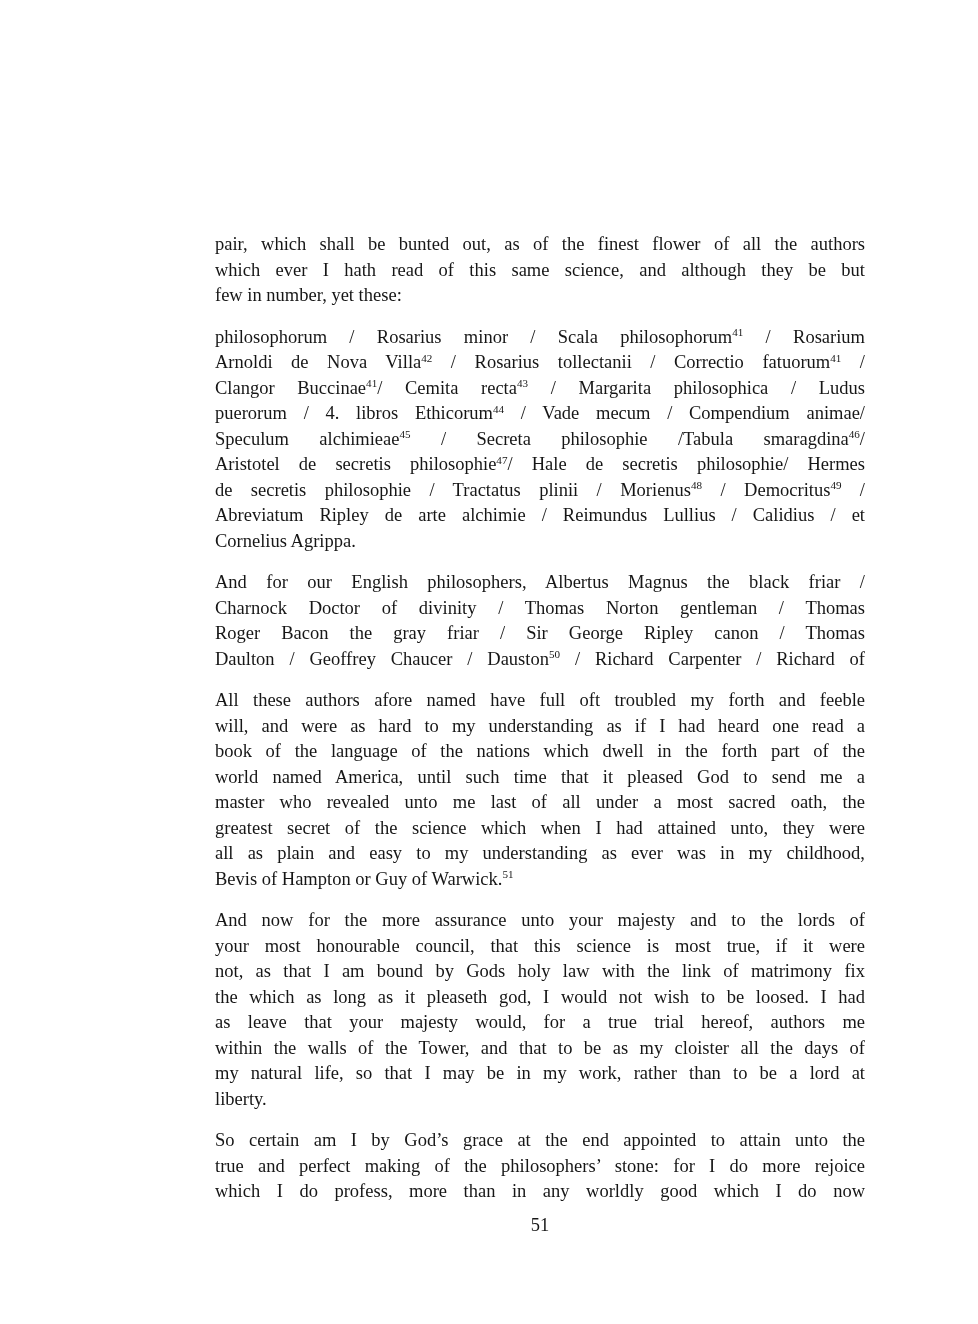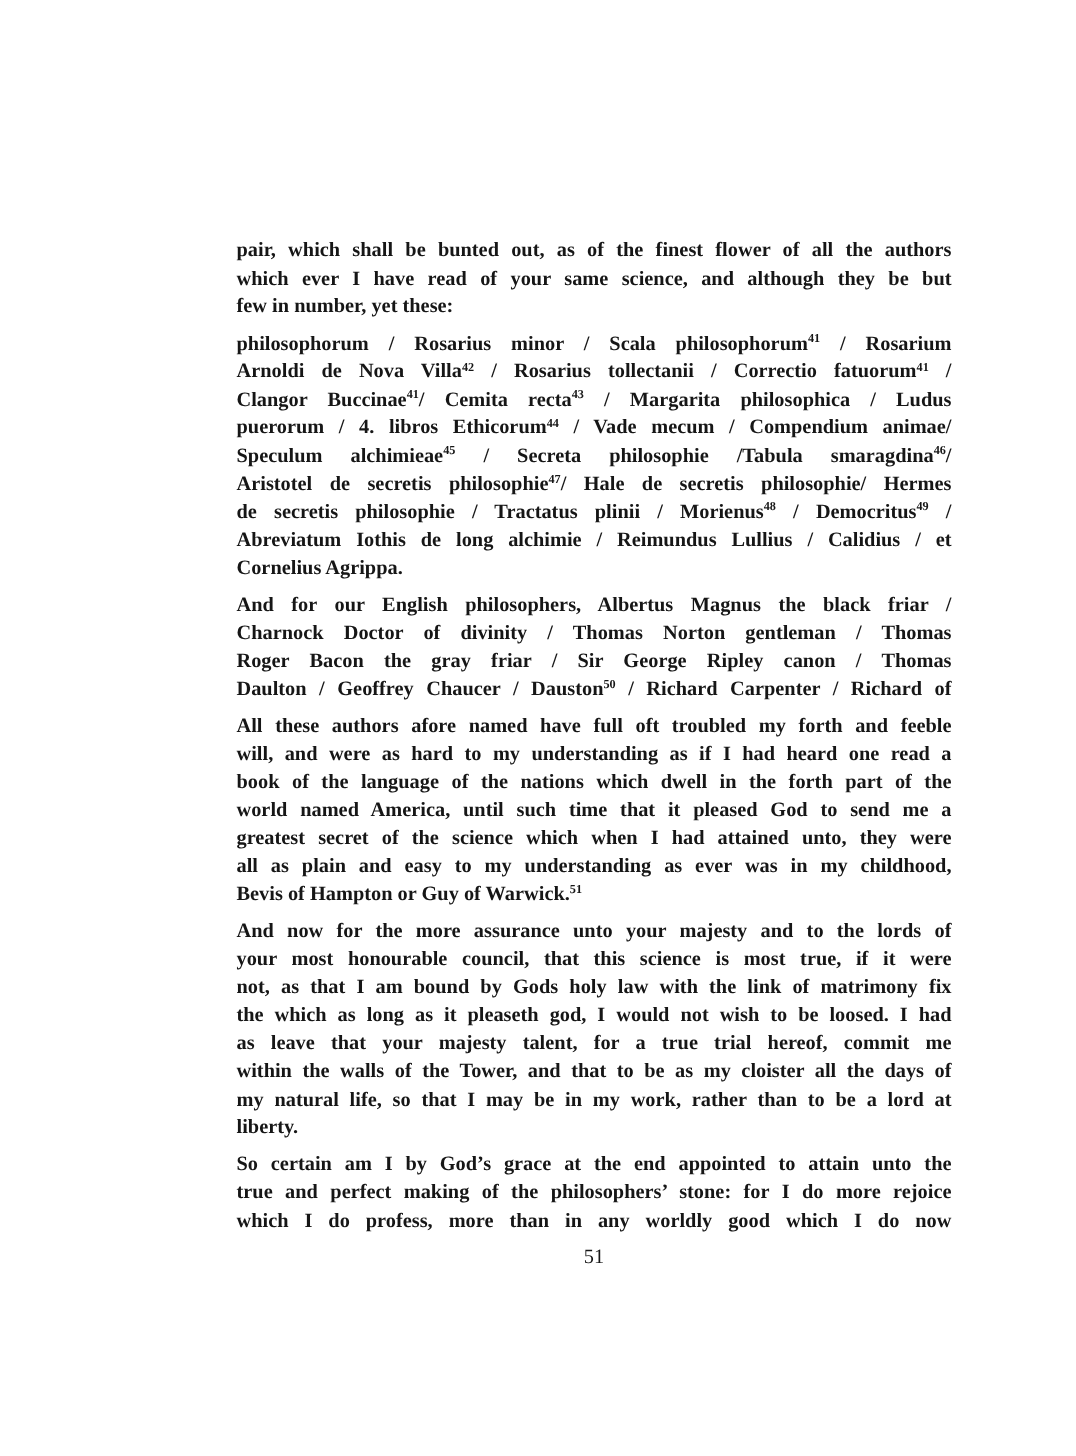--- a/index.html
+++ b/index.html
@@ -18,22 +18,21 @@
   }
   .text-block {
     position: absolute;
     left: 215px;
     top: 216px;
     width: 650px;
     font-size: 18.5px;
     line-height: 25.5px;
   }
   .paragraph {
-    margin: 0 0 8px 0;
-    font-weight: bold;
+    margin: 16px 0 8px 0;
   }
   .line {
     text-align: justify;
     text-align-last: justify;
     white-space: normal;
   }
   .line.para-end {
     text-align-last: left;
   }
   sup {
@@ -51,55 +50,56 @@
   }
 </style>
 </head>
 <body>
 
 <div class="page">
   <div class="text-block">
     <div id="paragraphs">
         <div class="paragraph">
           <div class="line">pair, which shall be bunted out, as of the finest flower of all the authors</div>
-          <div class="line">which ever I have read of your same science, and although they be but</div>
+          <div class="line">which ever I hath read of this same science, and although they be but</div>
           <div class="line para-end">few in number, yet these:</div>
         </div>
         <div class="paragraph">
           <div class="line">philosophorum / Rosarius minor / Scala philosophorum<sup>41</sup> / Rosarium</div>
           <div class="line">Arnoldi de Nova Villa<sup>42</sup> / Rosarius tollectanii / Correctio fatuorum<sup>41</sup> /</div>
           <div class="line">Clangor Buccinae<sup>41</sup>/ Cemita recta<sup>43</sup> / Margarita philosophica / Ludus</div>
           <div class="line">puerorum / 4. libros Ethicorum<sup>44</sup> / Vade mecum / Compendium animae/</div>
           <div class="line">Speculum alchimieae<sup>45</sup> / Secreta philosophie /Tabula smaragdina<sup>46</sup>/</div>
           <div class="line">Aristotel de secretis philosophie<sup>47</sup>/ Hale de secretis philosophie/ Hermes</div>
           <div class="line">de secretis philosophie / Tractatus plinii / Morienus<sup>48</sup> / Democritus<sup>49</sup> /</div>
-          <div class="line">Abreviatum Iothis de long alchimie / Reimundus Lullius / Calidius / et</div>
+          <div class="line">Abreviatum Ripley de arte alchimie / Reimundus Lullius / Calidius / et</div>
           <div class="line para-end">Cornelius Agrippa.</div>
         </div>
         <div class="paragraph">
           <div class="line">And for our English philosophers, Albertus Magnus the black friar /</div>
           <div class="line">Charnock Doctor of divinity / Thomas Norton gentleman / Thomas</div>
           <div class="line">Roger Bacon the gray friar / Sir George Ripley canon / Thomas</div>
           <div class="line">Daulton / Geoffrey Chaucer / Dauston<sup>50</sup> / Richard Carpenter / Richard of</div>
         </div>
         <div class="paragraph">
           <div class="line">All these authors afore named have full oft troubled my forth and feeble</div>
           <div class="line">will, and were as hard to my understanding as if I had heard one read a</div>
           <div class="line">book of the language of the nations which dwell in the forth part of the</div>
           <div class="line">world named America, until such time that it pleased God to send me a</div>
+          <div class="line">master who revealed unto me last of all under a most sacred oath, the</div>
           <div class="line">greatest secret of the science which when I had attained unto, they were</div>
           <div class="line">all as plain and easy to my understanding as ever was in my childhood,</div>
           <div class="line para-end">Bevis of Hampton or Guy of Warwick.<sup>51</sup></div>
         </div>
         <div class="paragraph">
           <div class="line">And now for the more assurance unto your majesty and to the lords of</div>
           <div class="line">your most honourable council, that this science is most true, if it were</div>
           <div class="line">not, as that I am bound by Gods holy law with the link of matrimony fix</div>
           <div class="line">the which as long as it pleaseth god, I would not wish to be loosed. I had</div>
-          <div class="line">as leave that your majesty talent, for a true trial hereof, commit me</div>
+          <div class="line">as leave that your majesty would, for a true trial hereof, authors me</div>
           <div class="line">within the walls of the Tower, and that to be as my cloister all the days of</div>
           <div class="line">my natural life, so that I may be in my work, rather than to be a lord at</div>
           <div class="line para-end">liberty.</div>
         </div>
         <div class="paragraph">
           <div class="line">So certain am I by God’s grace at the end appointed to attain unto the</div>
           <div class="line">true and perfect making of the philosophers’ stone: for I do more rejoice</div>
           <div class="line">which I do profess, more than in any worldly good which I do now</div>
         </div>
       </div>

